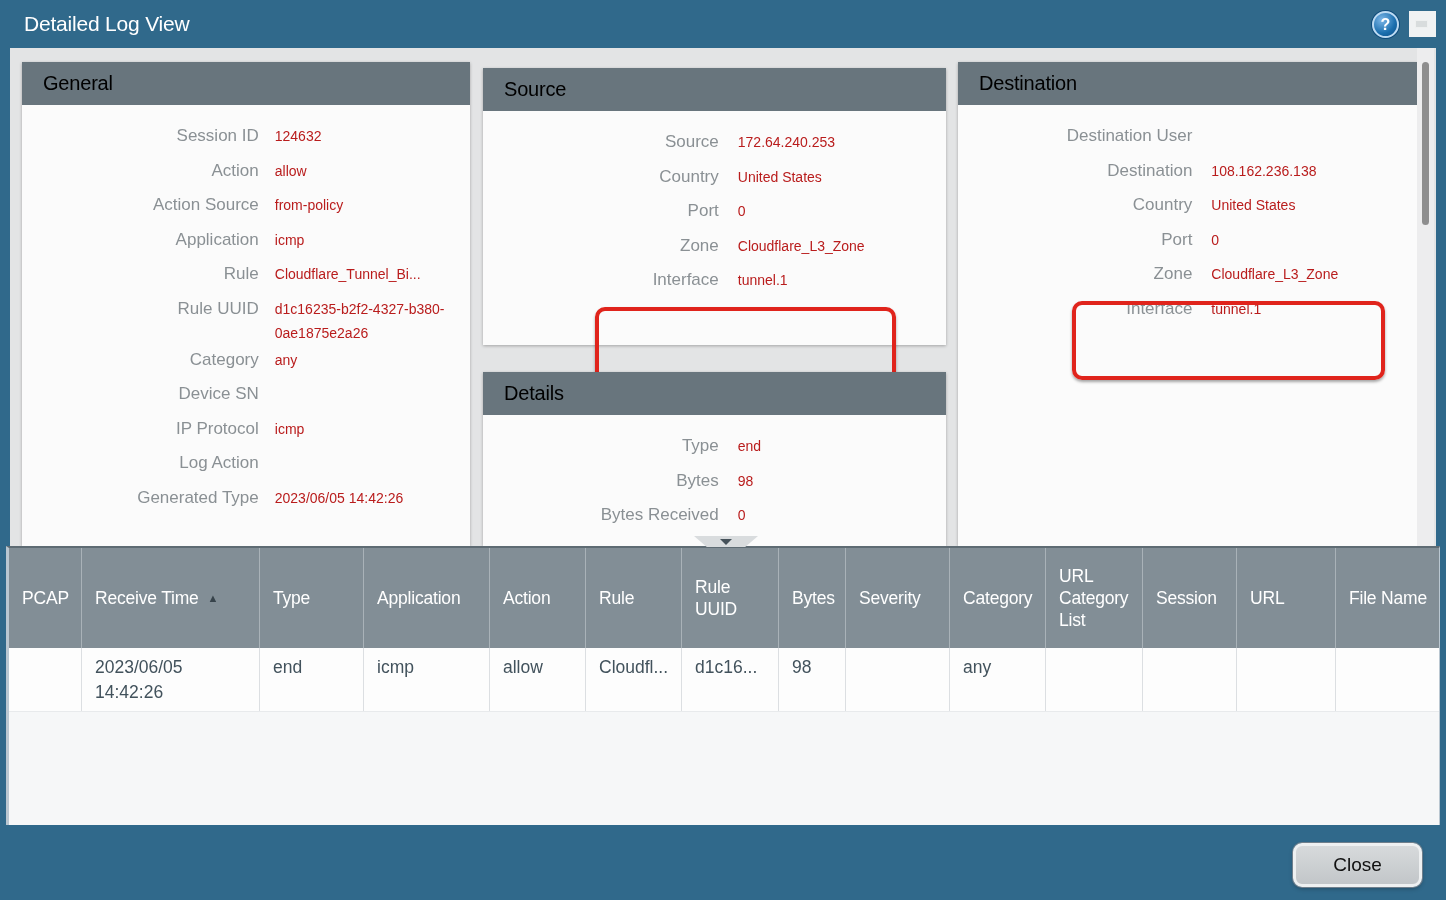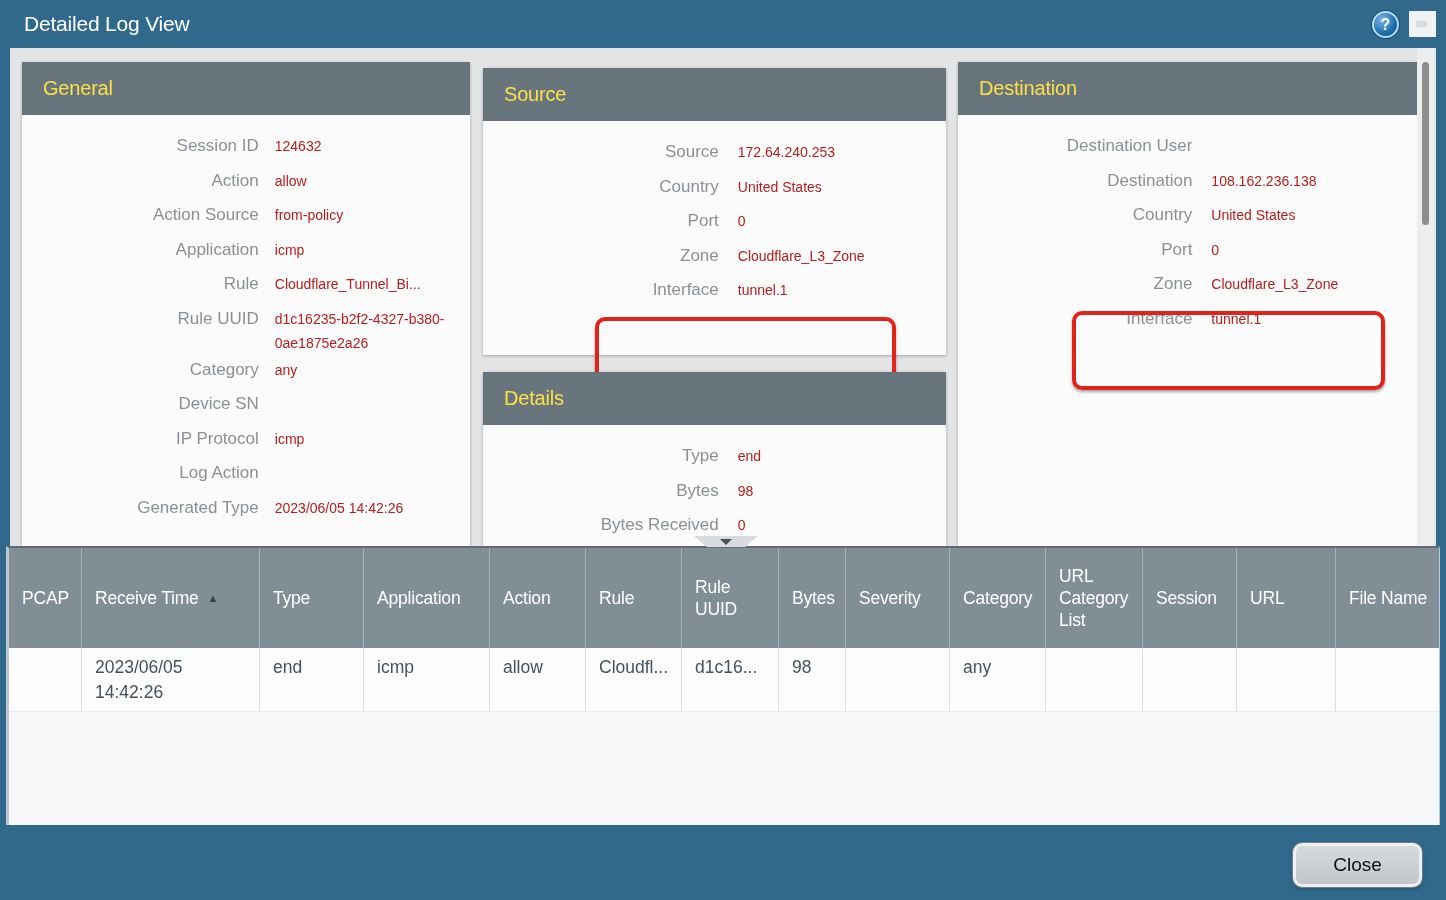--- a/index.html
+++ b/index.html
@@ -21,21 +21,21 @@
   .win-icon { position:absolute; left:1409px; top:11px; width:27px; height:26px;
               background:#f0f2f3; padding:3px; cursor:pointer; }
   .win-icon .win-inner { width:100%; height:100%; background:#a9b4b9; position:relative; }
   .win-icon .win-rect { position:absolute; left:3px; top:6px; width:13px; height:8px;
                         background:#d8dcdd; border:1px solid #eef0f0; }
 
   
   .top-section { position:absolute; left:10px; top:48px; width:1426px; height:498px;
                  background:#e3e4e5; overflow:hidden; }
   .panel { position:absolute; box-shadow:0 1px 3px rgba(0,0,0,0.28); background:#fbfbfb; }
-  .panel-header { height:53px; background:var(--c-panel-header,#68757d); color:#fde047;
+  .panel-header { height:43px; background:var(--c-panel-header,#68757d); color:#000000;
                   font-size:20px; display:flex; align-items:center; padding-left:21px;
                   letter-spacing:-0.2px; }
   .panel-body { padding-top:16px; position:relative; }
   .prow { display:flex; min-height:34.5px;margin-left:47px; }
   .plabel { text-align:right; color:#8a9094; font-size:17px; line-height:24px; padding-top:3px; }
   .pvalue { font-size:14px; line-height:24px; padding-top:3px; color:#b91c1c; word-wrap:break-word; }
 
   #panel-general     { left:12px;  top:14px;  width:448px; height:484px; }
   #panel-source      { left:473px; top:20px;  width:463px; }
   #panel-details     { left:473px; top:324px; width:463px; height:174px; }

